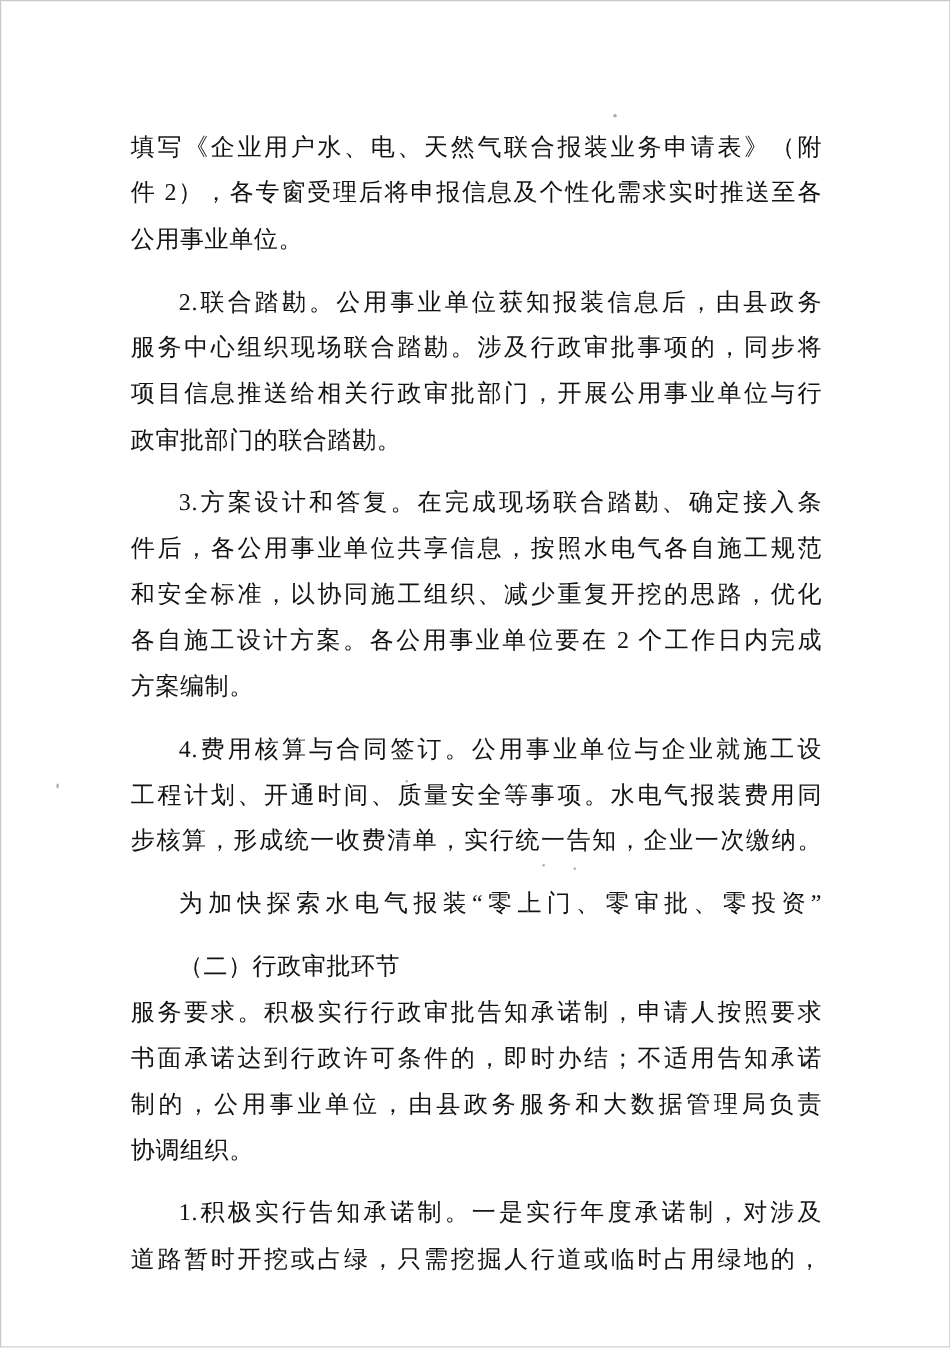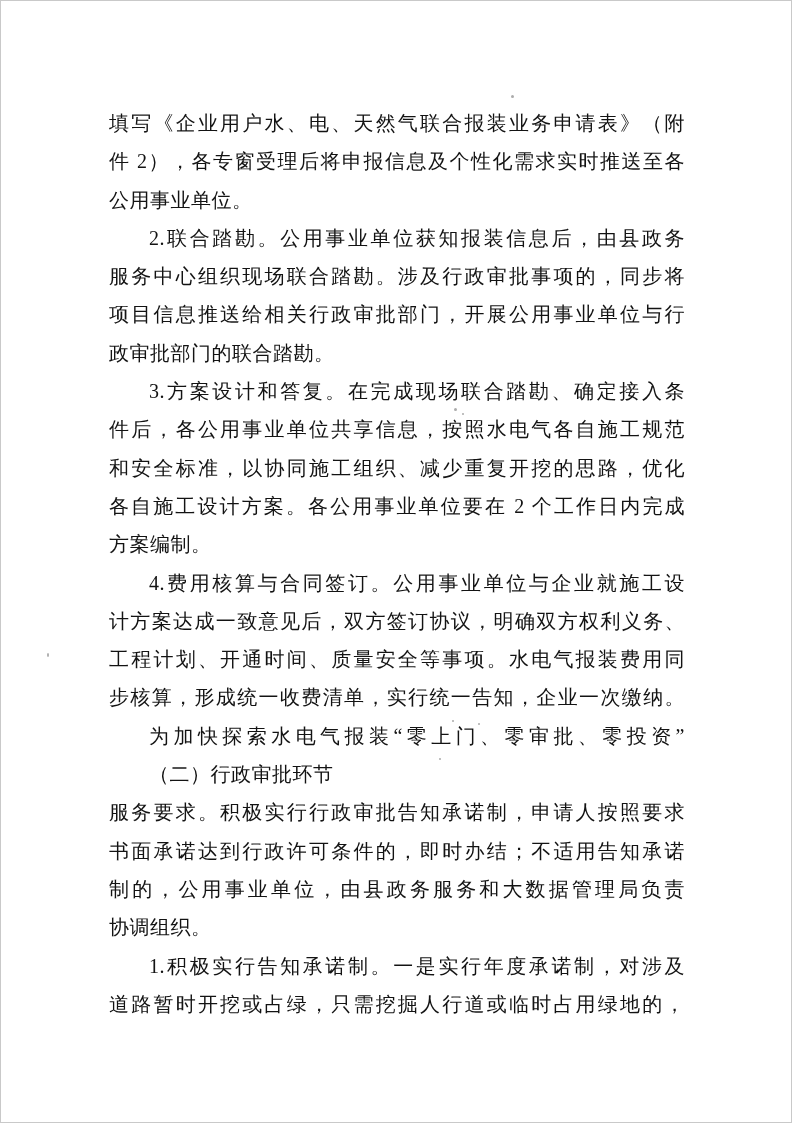--- a/index.html
+++ b/index.html
@@ -28,20 +28,21 @@
   .line {
     font-size: 20px;
     line-height: 38.3px;
     height: 38.3px;
     white-space: nowrap;
     letter-spacing: 0.5px;
     overflow: visible;
   }
   .line.indent {
     text-indent: 2em;
+    margin-top: 14px;
   }
   .line.fill {
     white-space: normal;
     text-align: justify;
     text-align-last: justify;
   }
   
   .speck {
     position: absolute;
     background: #8f8f8f;
@@ -70,21 +71,20 @@
       <div class="line indent fill">2.联合踏勘。公用事业单位获知报装信息后，由县政务</div>
       <div class="line fill">服务中心组织现场联合踏勘。涉及行政审批事项的，同步将</div>
       <div class="line fill">项目信息推送给相关行政审批部门，开展公用事业单位与行</div>
       <div class="line">政审批部门的联合踏勘。</div>
       <div class="line indent fill">3.方案设计和答复。在完成现场联合踏勘、确定接入条</div>
       <div class="line fill">件后，各公用事业单位共享信息，按照水电气各自施工规范</div>
       <div class="line fill">和安全标准，以协同施工组织、减少重复开挖的思路，优化</div>
       <div class="line fill">各自施工设计方案。各公用事业单位要在 2 个工作日内完成</div>
       <div class="line">方案编制。</div>
       <div class="line indent fill">4.费用核算与合同签订。公用事业单位与企业就施工设</div>
-      <div class="line fill">计方案达成一致意见后，双方签订协议，明确双方权利义务、</div>
       <div class="line fill">工程计划、开通时间、质量安全等事项。水电气报装费用同</div>
       <div class="line fill">步核算，形成统一收费清单，实行统一告知，企业一次缴纳。</div>
       <div class="line indent fill">为加快探索水电气报装“零上门、零审批、零投资”</div>
       <div class="line indent">（二）行政审批环节</div>
       <div class="line fill">服务要求。积极实行行政审批告知承诺制，申请人按照要求</div>
       <div class="line fill">书面承诺达到行政许可条件的，即时办结；不适用告知承诺</div>
       <div class="line fill">制的，公用事业单位，由县政务服务和大数据管理局负责</div>
       <div class="line">协调组织。</div>
       <div class="line indent fill">1.积极实行告知承诺制。一是实行年度承诺制，对涉及</div>
       <div class="line fill">道路暂时开挖或占绿，只需挖掘人行道或临时占用绿地的，</div>

